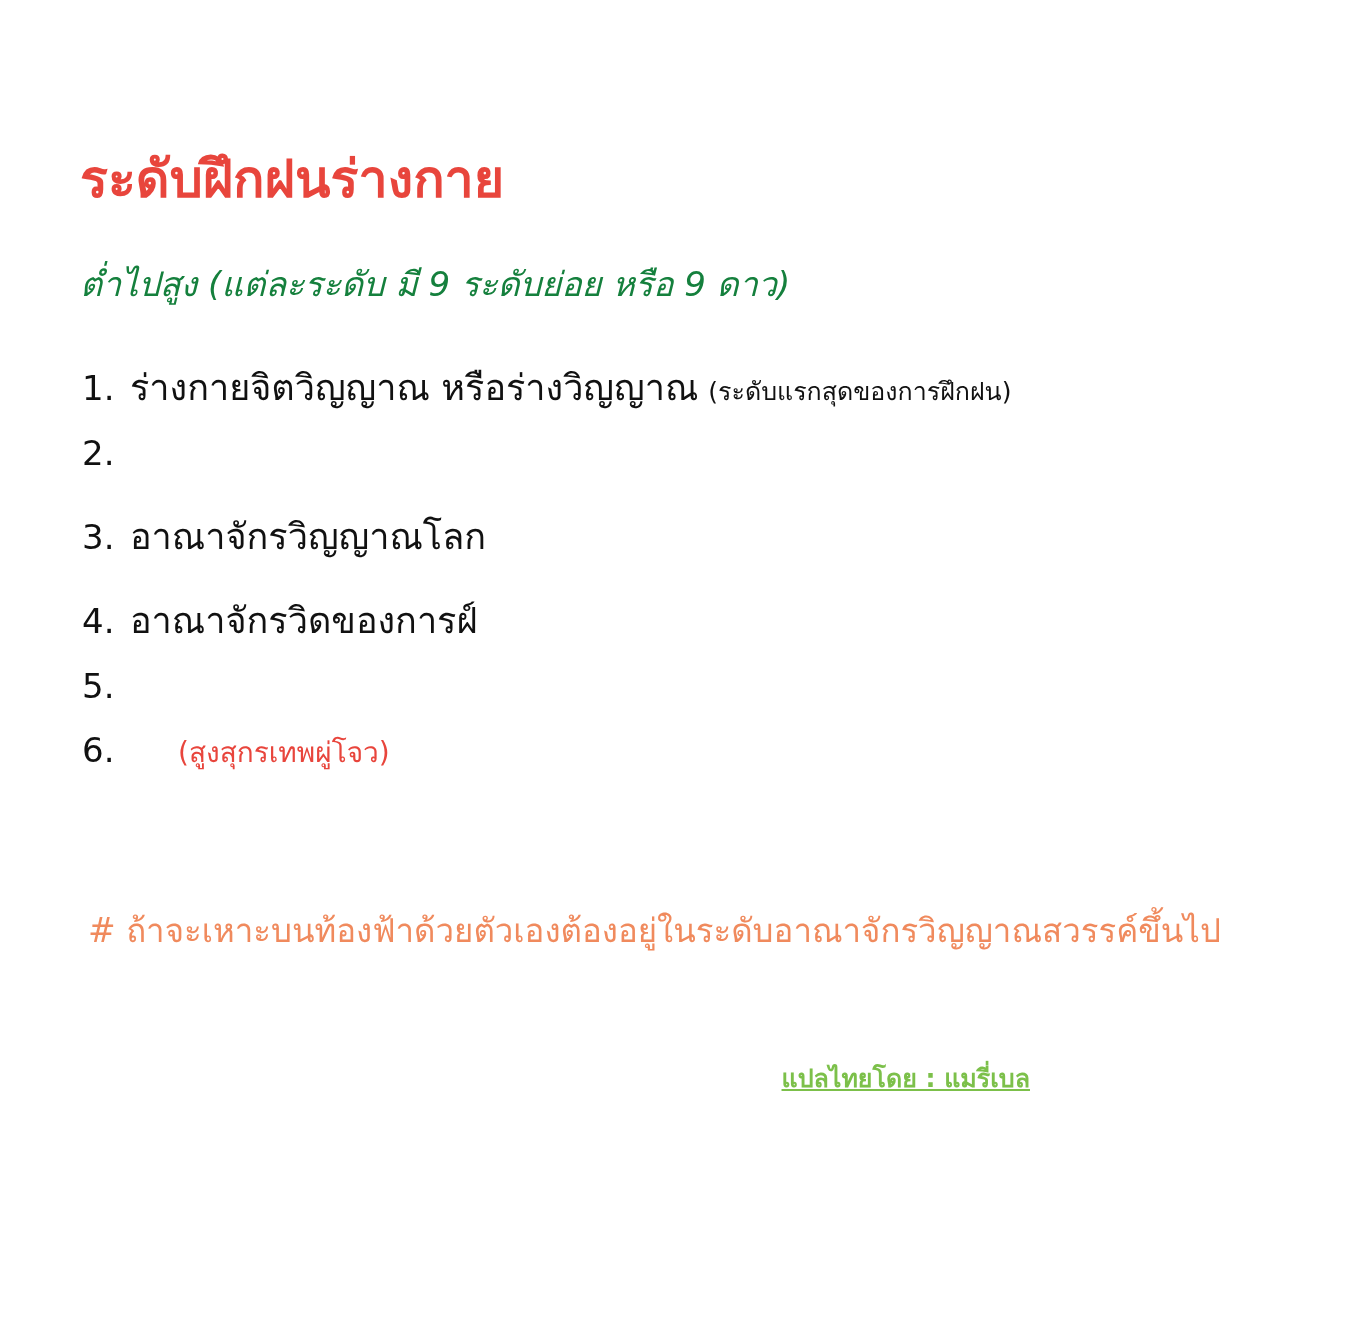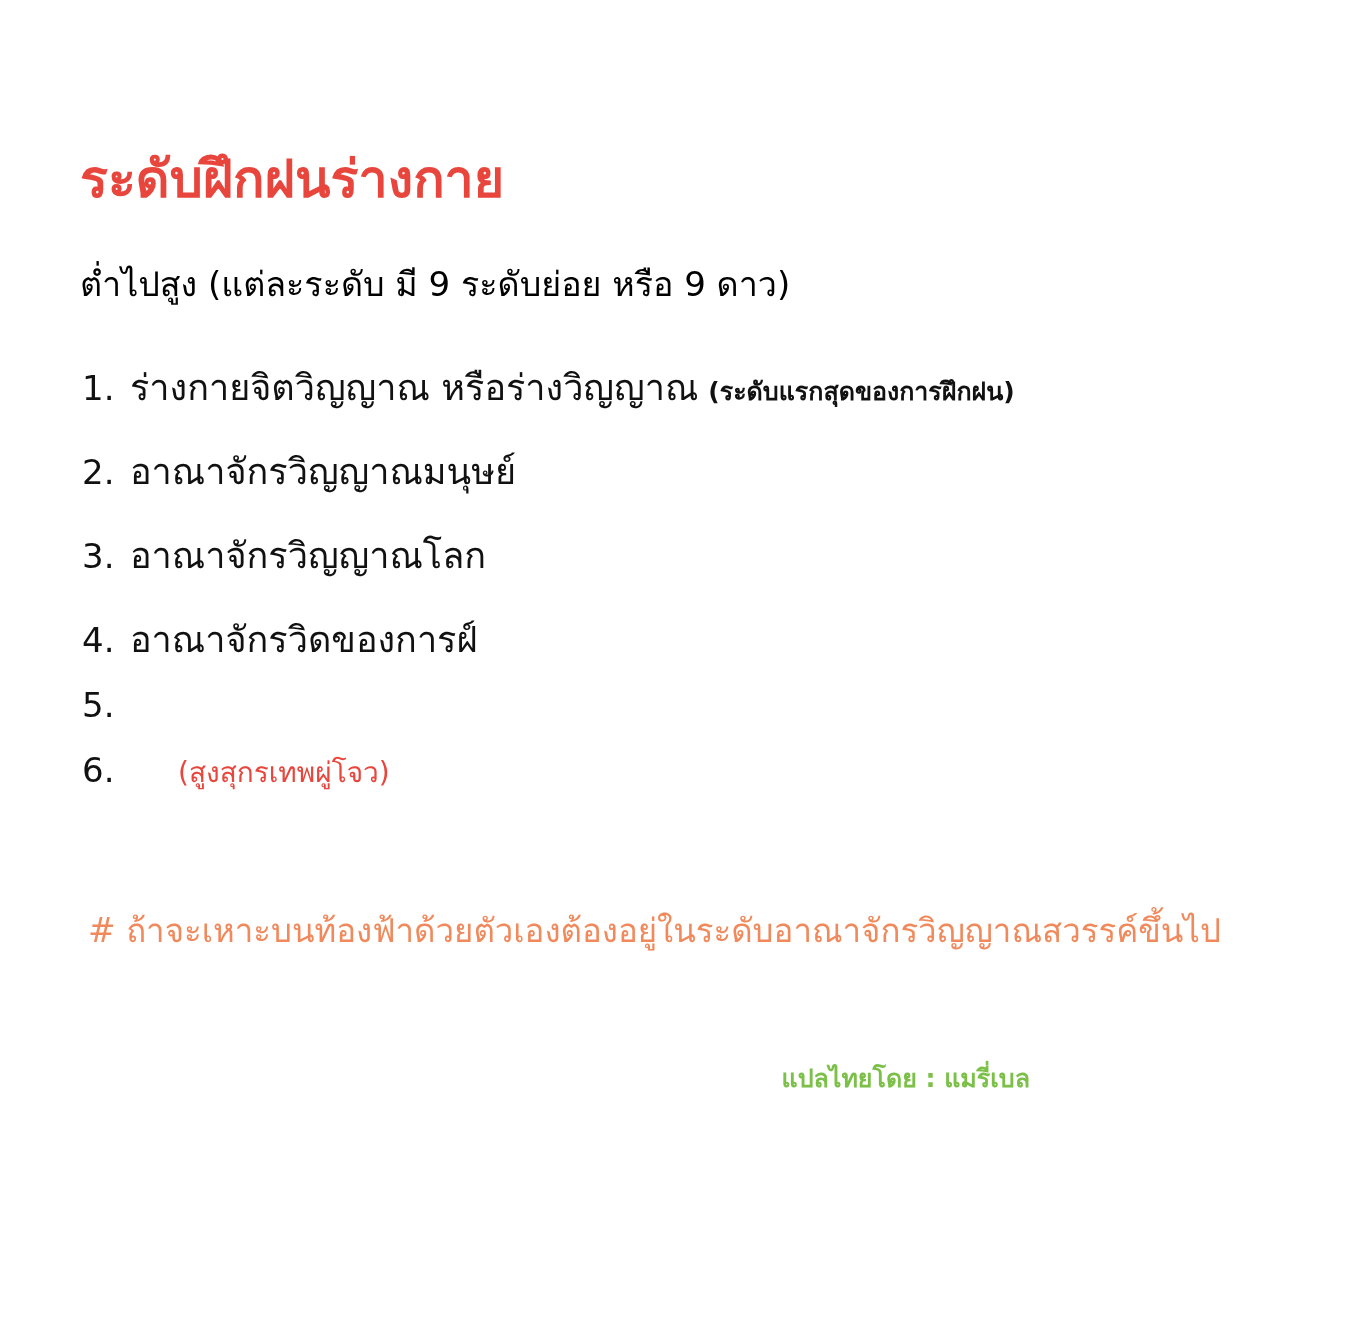--- a/index.html
+++ b/index.html
@@ -34,23 +34,24 @@
     color: #e8453c;
     letter-spacing: 0px;
     line-height: 1.15;
     white-space: nowrap;
   }
   .subtitle {
     position: absolute;
     left: 80px;
     top: 264px;
     font-size: 34px;
-    color: #000000;
+    color: #15803d;
     line-height: 1.2;
     white-space: nowrap;
+    font-style: italic;
   }
   .list {
     position: absolute;
     left: 82px;
     top: 348px;
     width: 1230px;
   }
   .list-item {
     display: flex;
     align-items: baseline;
@@ -71,21 +72,20 @@
   }
   .item-note {
     font-size: 26px;
     color: #111111;
     margin-left: 16px;
     white-space: nowrap;
   }
   .item-note.small {
     font-size: 25px;
     margin-left: 10px;
-    font-weight: bold;
   }
   .item-note.red {
     color: #e8453c;
     font-size: 28px;
     margin-left: 48px;
   }
   .footnote {
     position: absolute;
     left: 88px;
     top: 905px;
@@ -95,20 +95,21 @@
     line-height: 1.55;
   }
   .credit {
     position: absolute;
     right: 138px;
     top: 1058px;
     font-size: 25px;
     color: #7cc04a;
     font-weight: bold;
     white-space: nowrap;
+    text-decoration: underline;
   }
 </style>
 </head>
 <body>
 
 <div class="page">
 
   <div class="title">ระดับฝึกฝนร่างกาย</div>
 
   <div class="subtitle">ต่ำไปสูง (แต่ละระดับ มี 9 ระดับย่อย หรือ 9 ดาว)</div>
@@ -116,21 +117,20 @@
   <div class="list">
 
     <div class="list-item">
       <span class="item-num">1.</span>
       <span class="item-main">ร่างกายจิตวิญญาณ หรือร่างวิญญาณ</span>
       <span class="item-note small">(ระดับแรกสุดของการฝึกฝน)</span>
     </div>
 
     <div class="list-item">
       <span class="item-num">2.</span>
-      <span class="item-main">อาณาจักรวิญญาณมนุษย์</span>
     </div>
 
     <div class="list-item">
       <span class="item-num">3.</span>
       <span class="item-main">อาณาจักรวิญญาณโลก</span>
       <span class="item-note small"></span>
     </div>
 
     <div class="list-item">
       <span class="item-num">4.</span>

